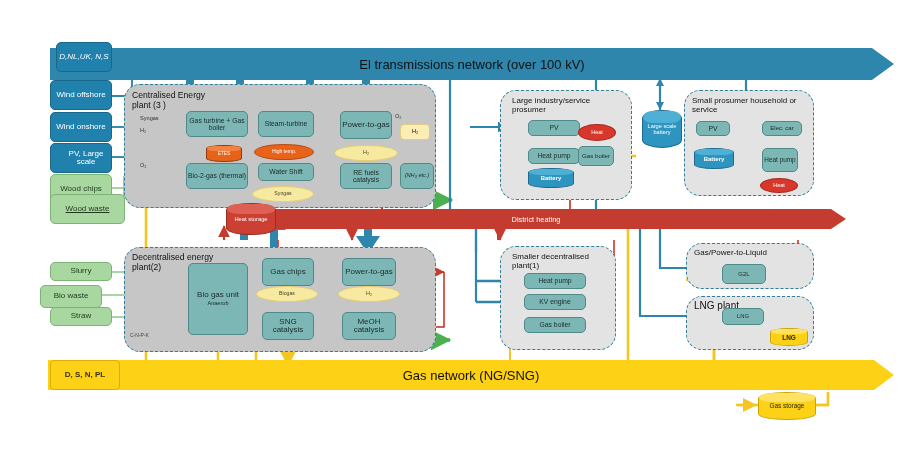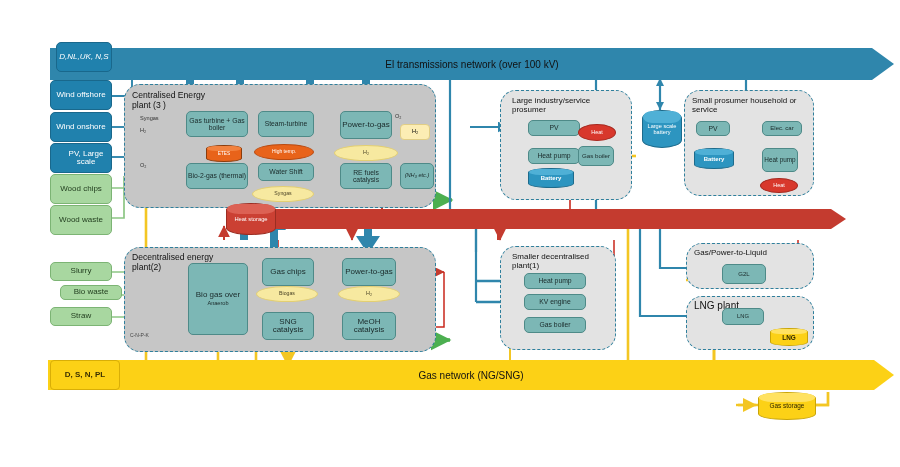--- a/index.html
+++ b/index.html
@@ -20,21 +20,21 @@
   .group{background:#e3e3e3;border:1.6px dashed #2f7f9c;border-radius:16px;}
   .group-dark{background:#c6c6c6;border:1.6px dashed #2f7f9c;border-radius:16px;}
   .glabel{position:absolute;font-size:8.6px;color:#111;line-height:1.18;font-weight:400;}
   
   .t6{font-size:5.6px;} .t7{font-size:6.8px;} .t8{font-size:8px;}
   .ital{font-style:italic;}
   
   .barblue{background:#2f86ac;}
   .barred{background:#c43b2f;}
   .baryellow{background:#fcd116;}
-  .bartext{position:absolute;width:100%;text-align:center;color:#111;font-size:10px;
+  .bartext{position:absolute;width:100%;text-align:center;color:#111;font-size:13px;
            top:50%;transform:translateY(-50%);}
   
   .headblue{width:0;height:0;border-top:16px solid transparent;border-bottom:16px solid transparent;
             border-left:22px solid #2f86ac;}
   .headred{width:0;height:0;border-top:10px solid transparent;border-bottom:10px solid transparent;
            border-left:15px solid #c43b2f;}
   .headyellow{width:0;height:0;border-top:15px solid transparent;border-bottom:15px solid transparent;
               border-left:20px solid #fcd116;}
   
   .cyl{position:relative;border-radius:50%/22%;}
@@ -270,20 +270,21 @@
 
   <div class="abs" style="left:50px;top:48px;width:844px;height:32px;">
     <div class="abs barblue" style="left:0;top:0;width:822px;height:32px;"></div>
     <div class="abs headblue" style="left:822px;top:0;"></div>
     <div class="bartext">El transmissions network (over 100 kV)</div>
   </div>
 
   <div class="abs" style="left:226px;top:209px;width:620px;height:20px;">
     <div class="abs barred" style="left:0;top:0;width:605px;height:20px;"></div>
     <div class="abs headred" style="left:605px;top:0;"></div>
+    <div class="bartext" style="font-size:7.4px;color:#fff;">District heating</div>
   </div>
 
   <div class="abs" style="left:48px;top:360px;width:846px;height:30px;">
     <div class="abs baryellow" style="left:0;top:0;width:826px;height:30px;"></div>
     <div class="abs headyellow" style="left:826px;top:0;"></div>
     <div class="bartext">Gas network (NG/SNG)</div>
   </div>
 
   <div class="abs node blue t8" style="left:56px;top:42px;width:56px;height:30px;">
     <span class="ital">D,NL,UK, N,S</span>
@@ -293,27 +294,27 @@
   </div>
   <div class="abs node blue t8" style="left:50px;top:80px;width:62px;height:30px;">
     <span>Wind offshore</span>
   </div>
   <div class="abs node blue t8" style="left:50px;top:143px;width:62px;height:30px;padding-left:10px;">
     <span>PV, Large scale</span>
   </div>
   <div class="abs node green t8" style="left:50px;top:174px;width:62px;height:30px;">
     <span>Wood chips</span>
   </div>
-  <div class="abs node green t8" style="left:50px;top:205px;width:62px;height:30px;">
+  <div class="abs node green t8" style="left:50px;top:194px;width:75px;height:30px;text-decoration:underline;">
     <span>Wood waste</span>
   </div>
   <div class="abs node green t8" style="left:50px;top:262px;width:62px;height:19px;">
     <span>Slurry</span>
   </div>
-  <div class="abs node green t8" style="left:60px;top:285px;width:62px;height:15px;">
+  <div class="abs node green t8" style="left:40px;top:285px;width:62px;height:23px;">
     <span>Bio waste</span>
   </div>
   <div class="abs node green t8" style="left:50px;top:307px;width:62px;height:19px;">
     <span>Straw</span>
   </div>
   <div class="abs node yellowbox t8" style="left:50px;top:360px;width:70px;height:30px;font-weight:600;">
     <span>D, S, N, PL</span>
   </div>
 
   <div class="abs group-dark" style="left:124px;top:84px;width:312px;height:124px;"></div>
@@ -362,21 +363,21 @@
   </div>
   <div class="abs node teal t6 ital" style="left:400px;top:163px;width:34px;height:26px;">
     <span style="font-size:5.6px;">(NH₃ etc.)</span>
   </div>
   <div class="abs t6" style="left:395px;top:113px;color:#333;">O₂</div>
 
   <div class="abs group-dark" style="left:124px;top:247px;width:312px;height:105px;"></div>
   <div class="glabel" style="left:132px;top:252px;width:82px;">Decentralised energy plant(2)</div>
 
   <div class="abs node teal" style="left:188px;top:263px;width:60px;height:72px;flex-direction:column;">
-    <span class="t8">Bio gas over</span>
+    <span class="t8">Bio gas unit</span>
     <span class="t6" style="margin-top:2px;">Anaerob</span>
   </div>
   <div class="abs node teal t8" style="left:262px;top:258px;width:52px;height:28px;">
     <span>Gas chips</span>
   </div>
   <div class="abs node teal t8" style="left:342px;top:258px;width:54px;height:28px;">
     <span>Power-to-gas</span>
   </div>
   <div class="abs node teal t8" style="left:262px;top:312px;width:52px;height:28px;">
     <span>SNG catalysis</span>

